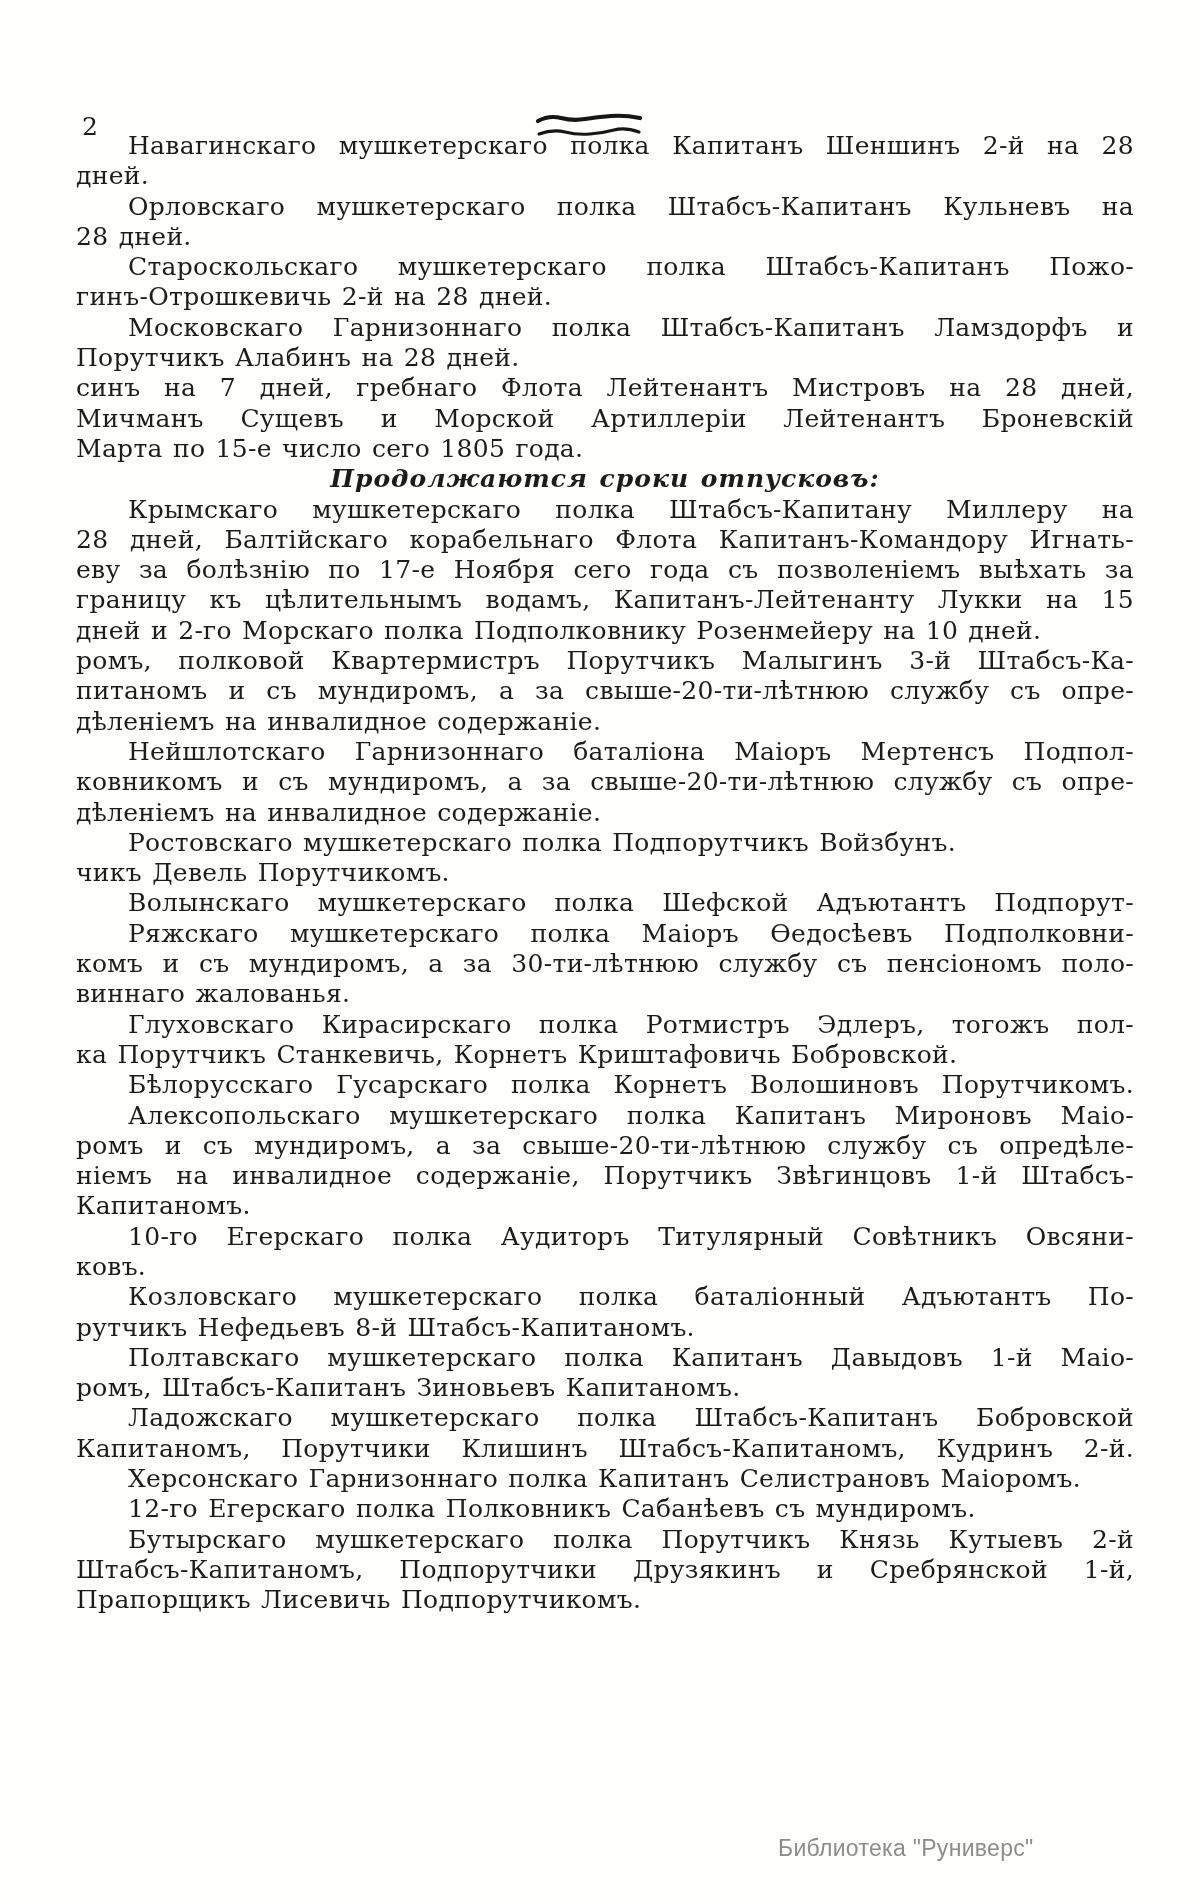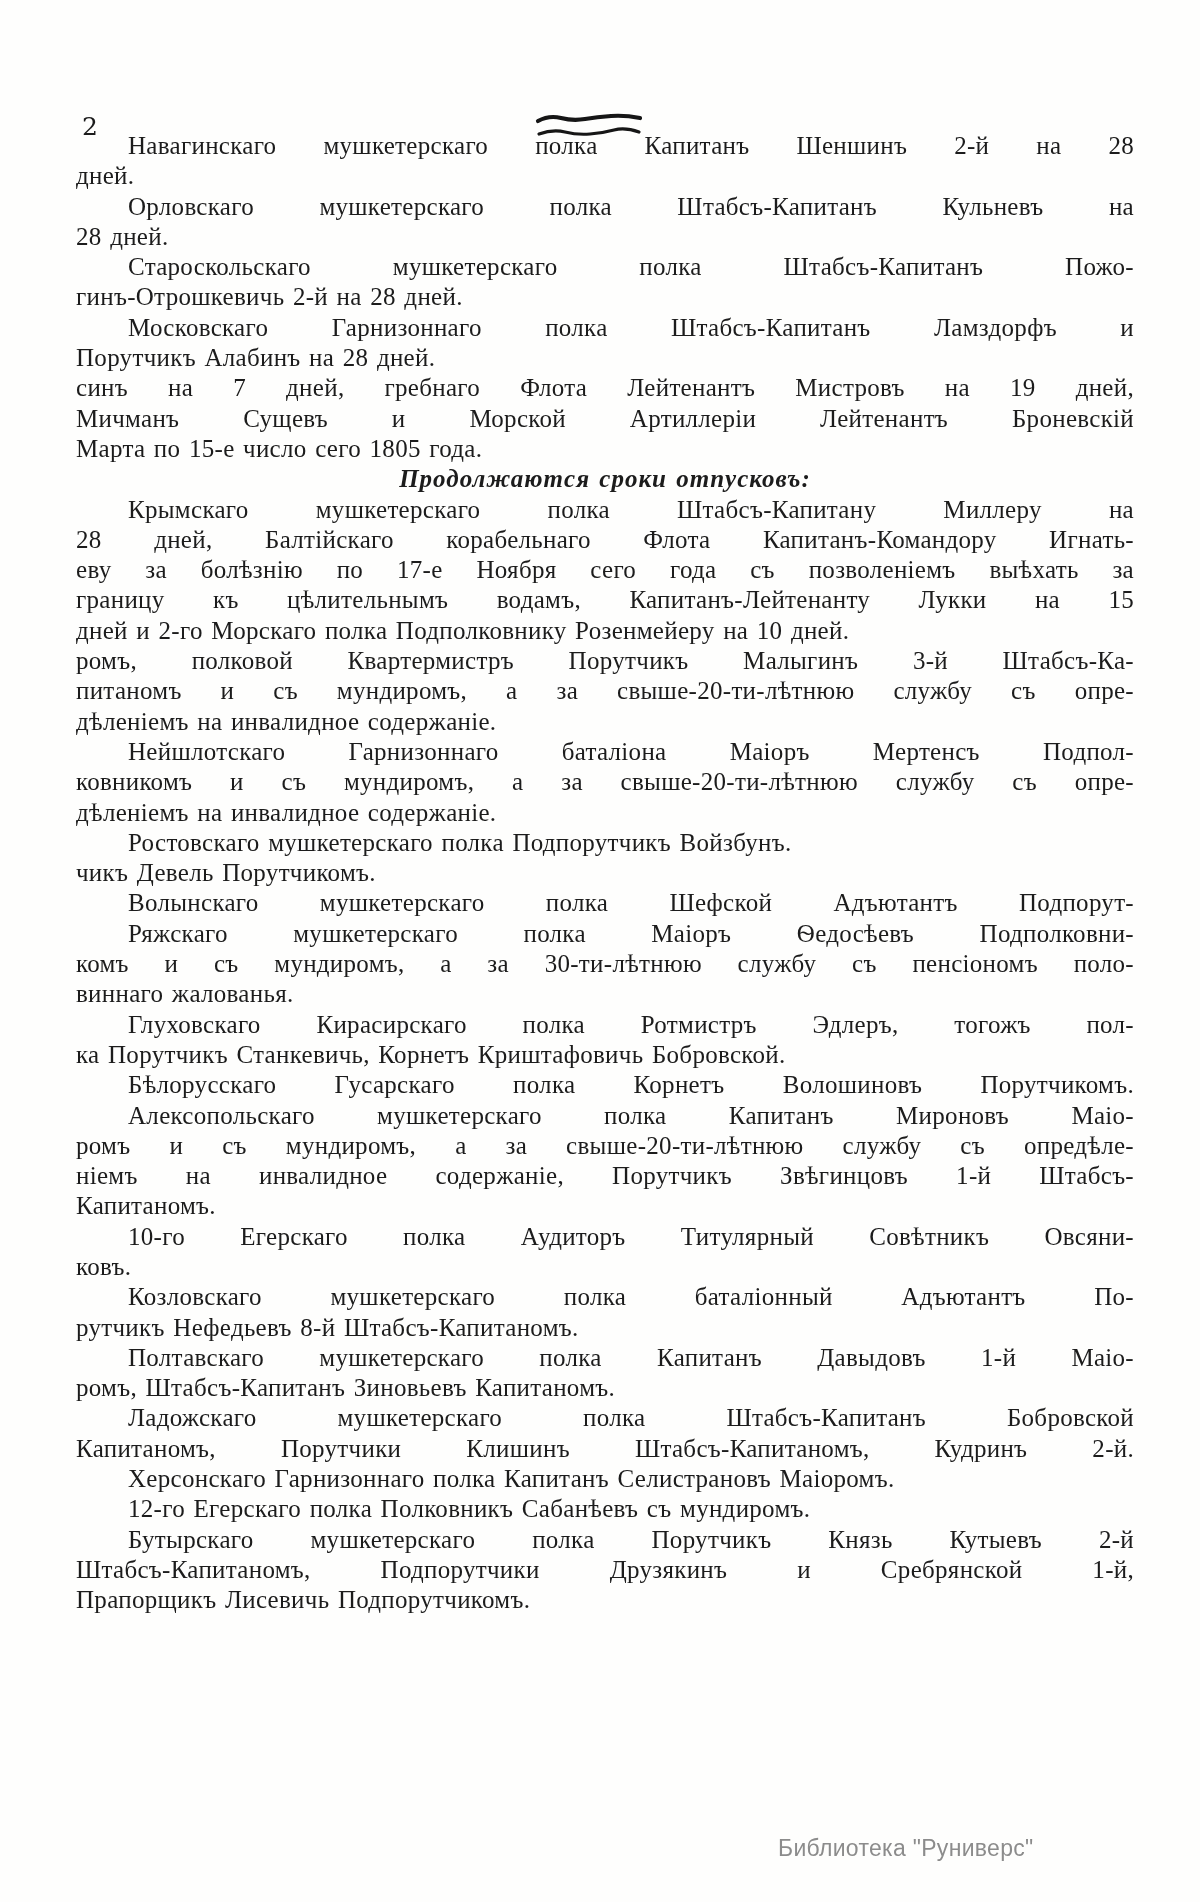--- a/index.html
+++ b/index.html
@@ -33,21 +33,20 @@
   }
   .text-block {
     position: absolute;
     left: 76px;
     top: 131px;
     width: 1058px;
     font-size: 25px;
     line-height: 30.3px;
     letter-spacing: 0.3px;
     word-spacing: 2px;
-    font-family: Liberation Serif, serif;
   }
   .line {
     text-align: justify;
     height: 30.3px;
     overflow: visible;
   }
   .line.jst { text-align-last: justify; }
   .line.ind { text-indent: 52px; }
   .line.head {
     font-style: italic;
@@ -82,21 +81,21 @@
 
   <div class="text-block">
       <div class="line ind jst">Навагинскаго мушкетерскаго полка Капитанъ Шеншинъ 2-й на 28</div>
       <div class="line">дней.</div>
       <div class="line ind jst">Орловскаго мушкетерскаго полка Штабсъ-Капитанъ Кульневъ на</div>
       <div class="line">28 дней.</div>
       <div class="line ind jst">Староскольскаго мушкетерскаго полка Штабсъ-Капитанъ Пожо-</div>
       <div class="line">гинъ-Отрошкевичь 2-й на 28 дней.</div>
       <div class="line ind jst">Московскаго Гарнизоннаго полка Штабсъ-Капитанъ Ламздорфъ и</div>
       <div class="line">Порутчикъ Алабинъ на 28 дней.</div>
-      <div class="line jst">синъ на 7 дней, гребнаго Флота Лейтенантъ Мистровъ на 19 дней,</div>
+      <div class="line jst">синъ на 7 дней, гребнаго Флота Лейтенантъ Мистровъ на 28 дней,</div>
       <div class="line jst">Мичманъ Сущевъ и Морской Артиллеріи Лейтенантъ Броневскій</div>
       <div class="line">Марта по 15-е число сего 1805 года.</div>
       <div class="line head">Продолжаются сроки отпусковъ:</div>
       <div class="line ind jst">Крымскаго мушкетерскаго полка Штабсъ-Капитану Миллеру на</div>
       <div class="line jst">28 дней, Балтійскаго корабельнаго Флота Капитанъ-Командору Игнать-</div>
       <div class="line jst">еву за болѣзнію по 17-е Ноября сего года съ позволеніемъ выѣхать за</div>
       <div class="line jst">границу къ цѣлительнымъ водамъ, Капитанъ-Лейтенанту Лукки на 15</div>
       <div class="line">дней и 2-го Морскаго полка Подполковнику Розенмейеру на 10 дней.</div>
       <div class="line jst">ромъ, полковой Квартермистръ Порутчикъ Малыгинъ 3-й Штабсъ-Ка-</div>
       <div class="line jst">питаномъ и съ мундиромъ, а за свыше-20-ти-лѣтнюю службу съ опре-</div>

